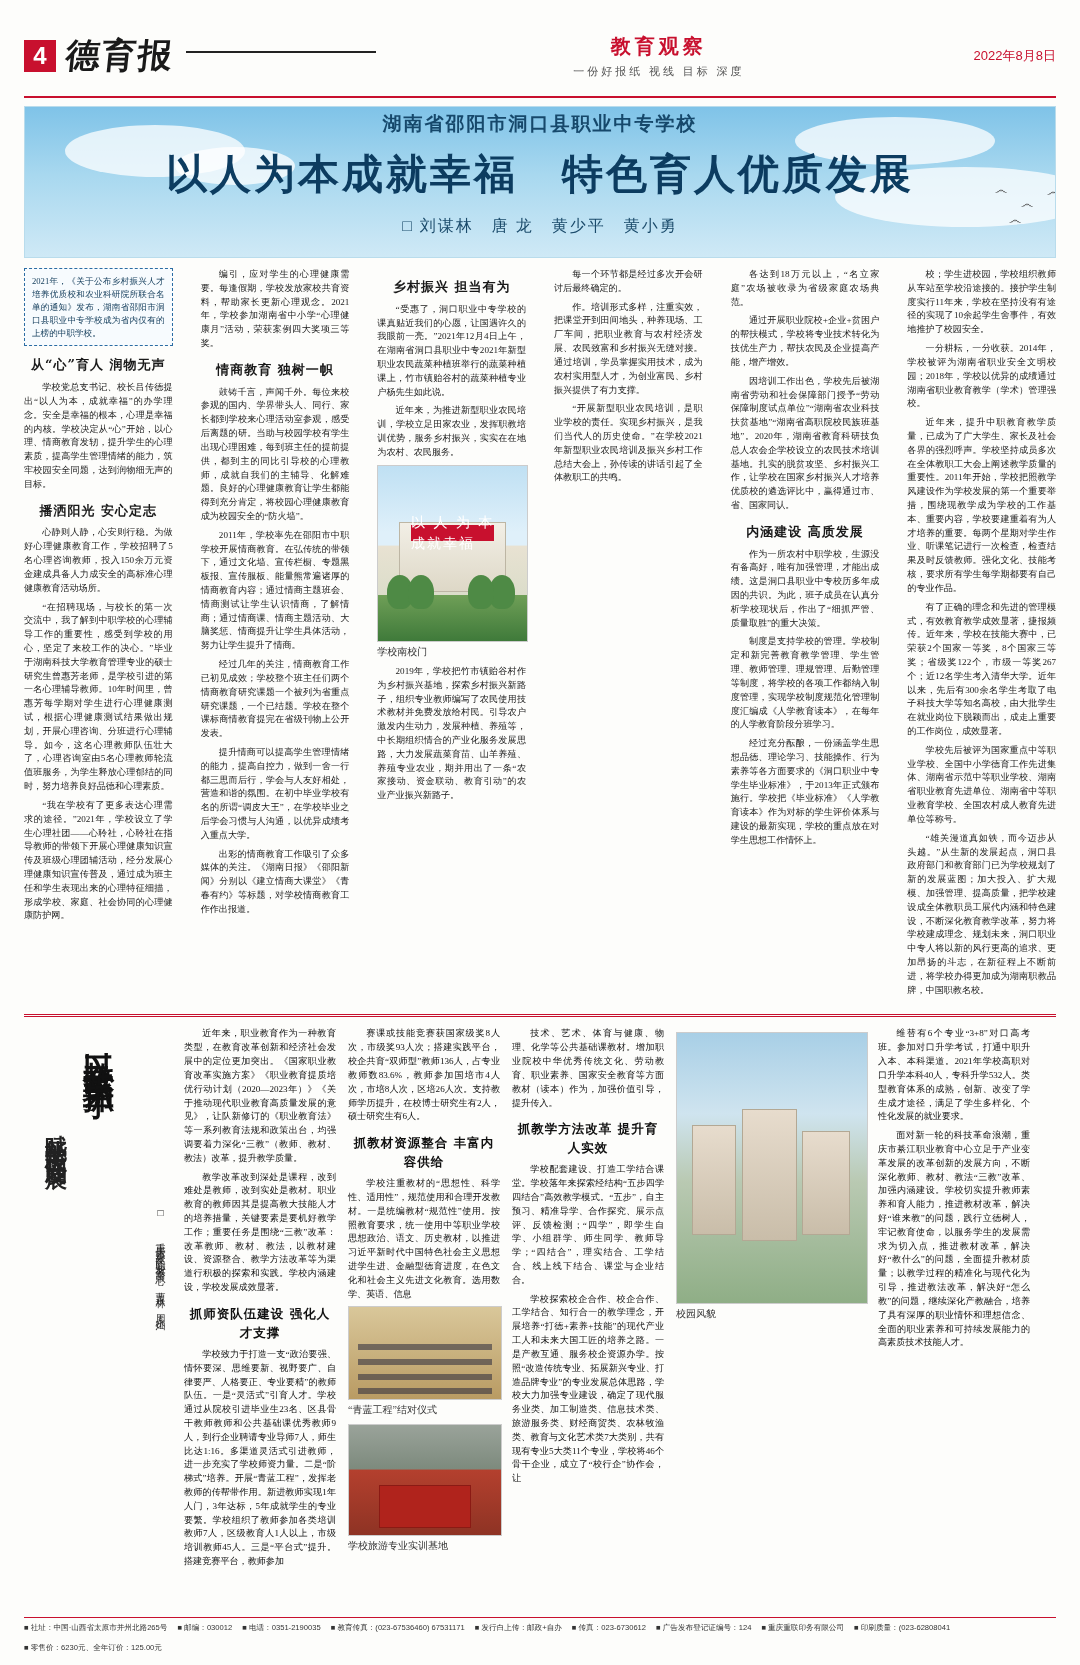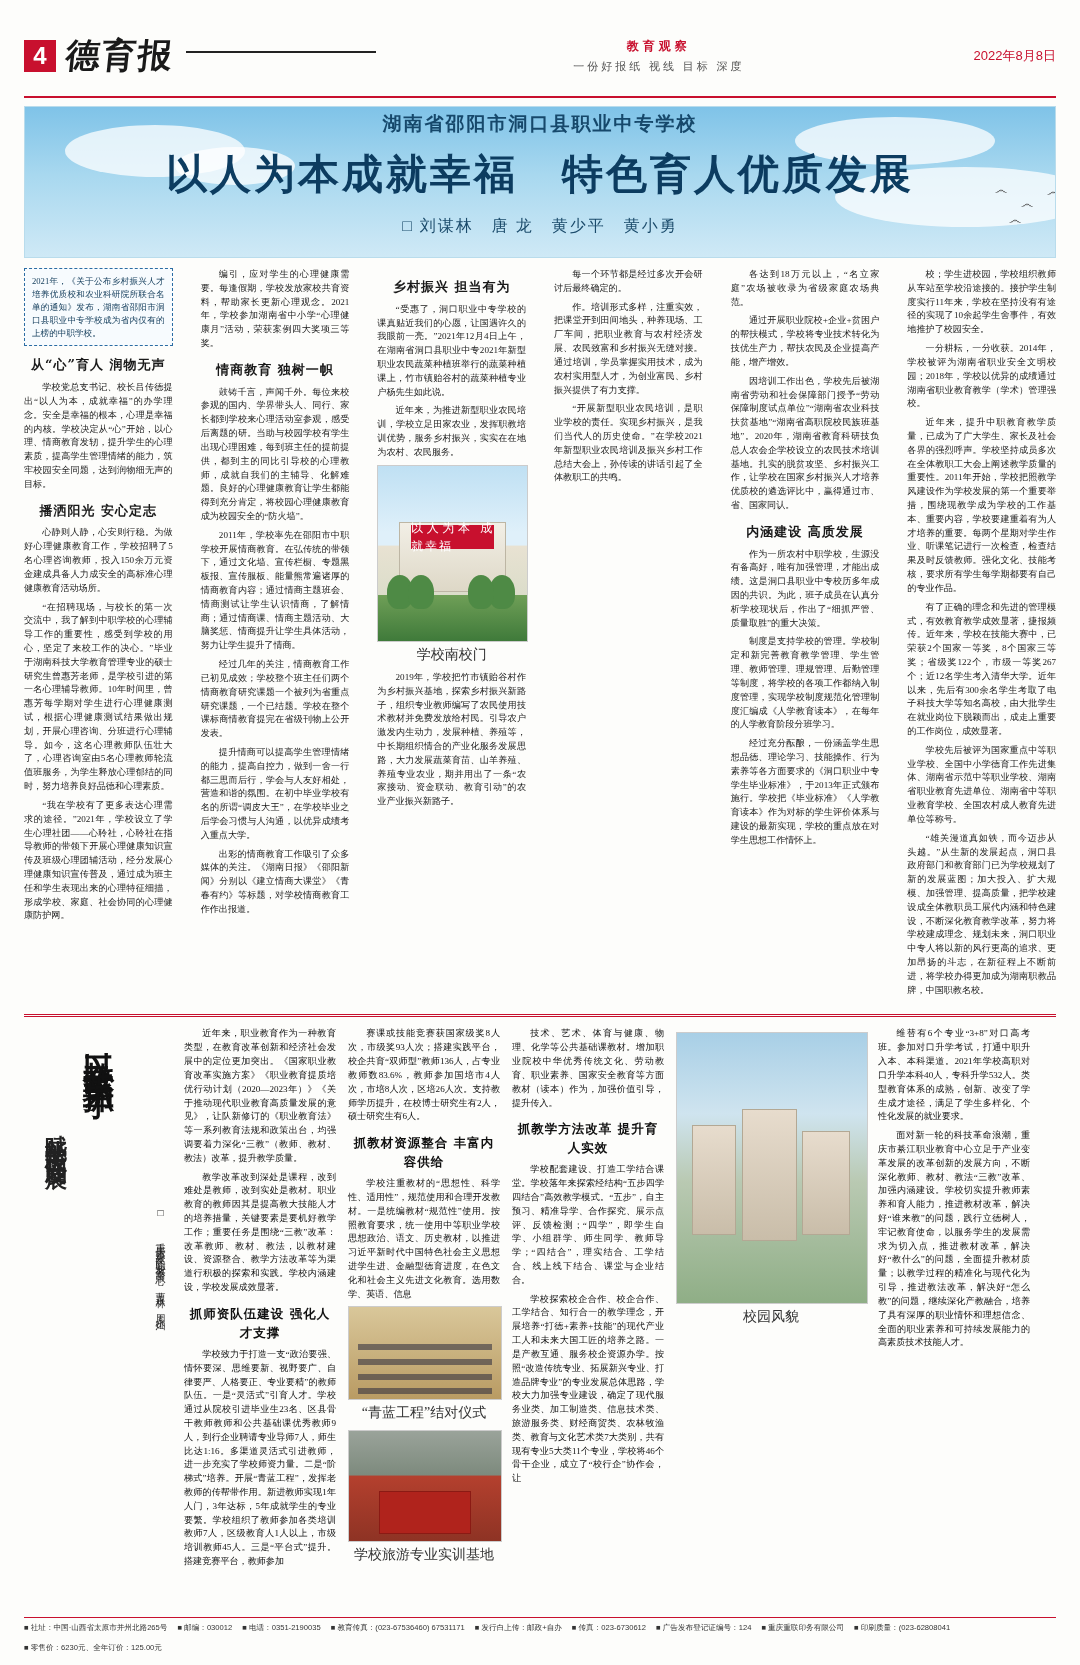--- a/index.html
+++ b/index.html
@@ -44,21 +44,21 @@
   .masthead-rule{
     flex:0 0 190px;
     border-bottom:2px solid #222;
     margin-bottom:8px;
     margin-right:16px;
   }
   .masthead-center{
     flex:1;text-align:center;
   }
   .section-title{
-    font-size:12px;font-weight:bold;color:#c8102e;
+    font-size:20px;font-weight:bold;color:#c8102e;
     letter-spacing:4px;
     font-family:"DejaVu Serif",serif;
   }
   .section-sub{
     font-size:11px;color:#555;letter-spacing:3px;margin-top:4px;
   }
   .masthead-date{
     font-size:13px;color:#c8102e;
     font-family:"Liberation Sans",sans-serif;
     white-space:nowrap;
@@ -132,35 +132,35 @@
   
   .photo{
     width:100%;
     border:1px solid #ccc;
     display:block;
     margin:5px 0 2px 0;
     position:relative;
     overflow:hidden;
   }
   .cap{
-    font-size:14px;color:#333;text-align:center;margin-bottom:6px;
+    font-size:10px;color:#333;text-align:left;margin-bottom:6px;
   }
   .img-school{
     height:175px;
     background:
       linear-gradient(180deg,#bfe0f3 0%,#dff0fa 38%,#dff0fa 45%,#e8e2d2 46%,#cfd8c2 100%);
   }
   .img-school .bldg{
     position:absolute;left:14%;right:14%;top:32%;bottom:28%;
     background:linear-gradient(180deg,#f2efe6,#ded8c7);
     border:1px solid #bdb6a4;
   }
   .img-school .banner{
-    position:absolute;left:22%;right:22%;top:34%;height:24px;
-    background:#c8102e;color:#fff;font-size:12px;
+    position:absolute;left:22%;right:22%;top:34%;height:16px;
+    background:#c8102e;color:#fff;font-size:14px;
     display:flex;align-items:center;justify-content:center;letter-spacing:2px;
   }
   .img-school .grass{
     position:absolute;left:0;right:0;bottom:0;height:26%;
     background:linear-gradient(180deg,#6f9f57,#3f7a3a);
   }
   .img-school .tree{
     position:absolute;bottom:18%;width:26px;height:34px;border-radius:50% 50% 40% 40%;
     background:#4e8a45;
   }

